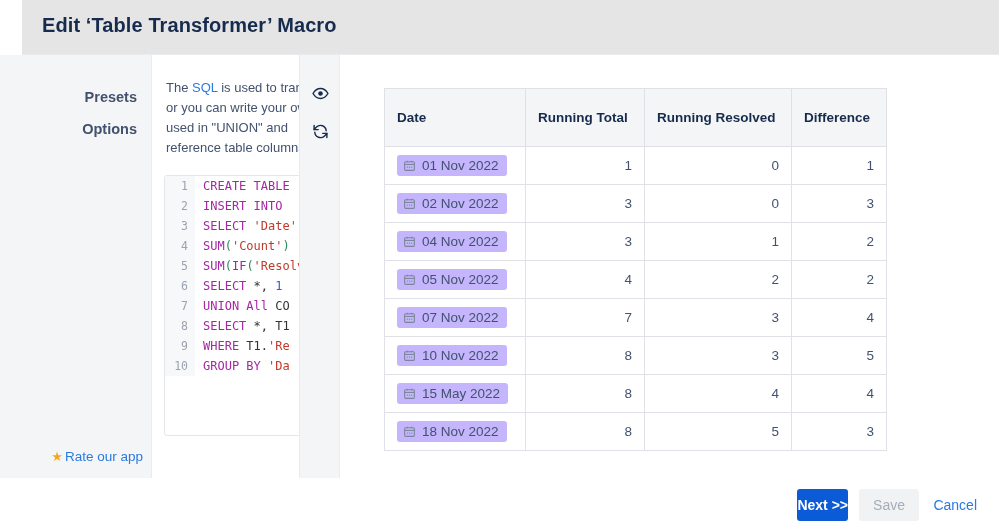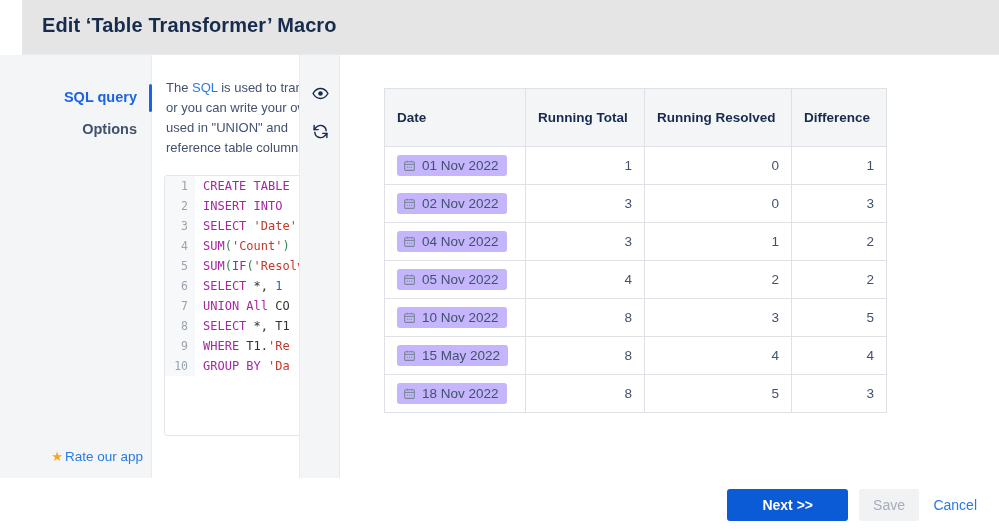--- a/index.html
+++ b/index.html
@@ -148,21 +148,21 @@
     position: absolute; left: 0; bottom: 0; width: 999px; height: 53px;
     background: #fff;
   }
   .btn {
     position: absolute; font-family: inherit; cursor: pointer;
     border-radius: 3px; border: none; font-size: 14px;
   }
   .btn-next {
     right: 151px; top: 11px;
     background: #0c5bd6; color: #fff; font-weight: 700;
-    padding: 8px 35px;
+    padding: 8px 0;
   }
   .btn-save {
     right: 80px; top: 11px;
     background: #f1f2f4; color: #a5adba; font-weight: 400;
     padding: 8px 14px; cursor: default;
   }
   .btn-cancel {
     right: 14px; top: 11px;
     background: transparent; color: #2a7ae2;
     padding: 8px 8px;
@@ -174,21 +174,21 @@
 <div class="app">
 
   <div class="dialog-header">
     <div class="dialog-title">Edit ‘Table Transformer’ Macro</div>
   </div>
 
   <div class="body-area">
 
     <div class="sidebar">
       <div class="nav-list">
-        <button class="nav-item active">SQL query</button>
+        <button class="nav-item">Presets</button>
         <button class="nav-item">Options</button>
       </div>
       <div class="sidebar-footer">
         <a class="footer-link rate"><span class="star-icon">★</span><span>Rate our app</span></a>
       </div>
     </div>
 
     <div class="sql-col">
       <div class="sql-desc">
         <div><span>The </span><span class="lnk">SQL</span><span> is used to transform</span></div>
@@ -342,20 +342,36 @@
             <tr>
               <td><span class="date-pill">
                   <span class="cal-icon"><svg width="13" height="13" viewBox="0 0 24 24" fill="none" stroke="#7a8699" stroke-width="2">
                       <rect x="3" y="5" width="18" height="16" rx="2"></rect>
                       <path d="M3 10h18"></path>
                       <path d="M8 3v3M16 3v3"></path>
                       <circle cx="8" cy="15" r="1.1" fill="#7a8699" stroke="none"></circle>
                       <circle cx="12" cy="15" r="1.1" fill="#7a8699" stroke="none"></circle>
                       <circle cx="16" cy="15" r="1.1" fill="#7a8699" stroke="none"></circle>
                     </svg></span>
+                  <span>07 Nov 2022</span>
+                </span></td>
+              <td class="num-cell">7</td>
+              <td class="num-cell">3</td>
+              <td class="num-cell">4</td>
+            </tr>
+            <tr>
+              <td><span class="date-pill">
+                  <span class="cal-icon"><svg width="13" height="13" viewBox="0 0 24 24" fill="none" stroke="#7a8699" stroke-width="2">
+                      <rect x="3" y="5" width="18" height="16" rx="2"></rect>
+                      <path d="M3 10h18"></path>
+                      <path d="M8 3v3M16 3v3"></path>
+                      <circle cx="8" cy="15" r="1.1" fill="#7a8699" stroke="none"></circle>
+                      <circle cx="12" cy="15" r="1.1" fill="#7a8699" stroke="none"></circle>
+                      <circle cx="16" cy="15" r="1.1" fill="#7a8699" stroke="none"></circle>
+                    </svg></span>
                   <span>10 Nov 2022</span>
                 </span></td>
               <td class="num-cell">8</td>
               <td class="num-cell">3</td>
               <td class="num-cell">5</td>
             </tr>
             <tr>
               <td><span class="date-pill">
                   <span class="cal-icon"><svg width="13" height="13" viewBox="0 0 24 24" fill="none" stroke="#7a8699" stroke-width="2">
                       <rect x="3" y="5" width="18" height="16" rx="2"></rect>

